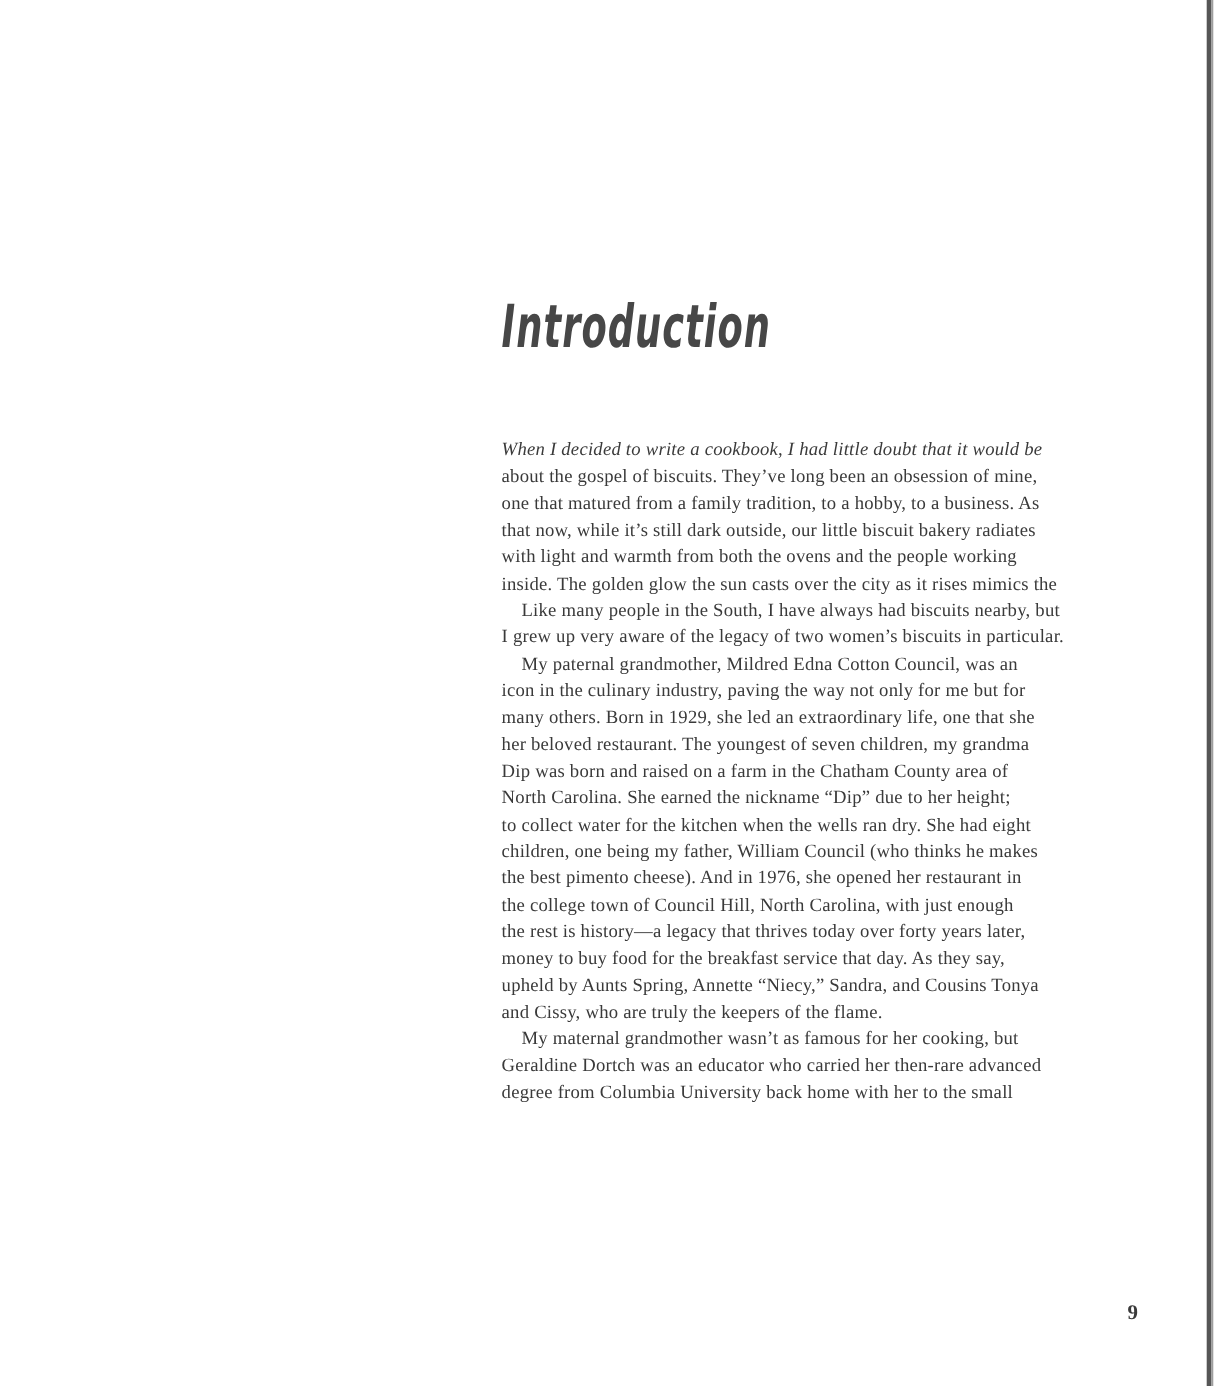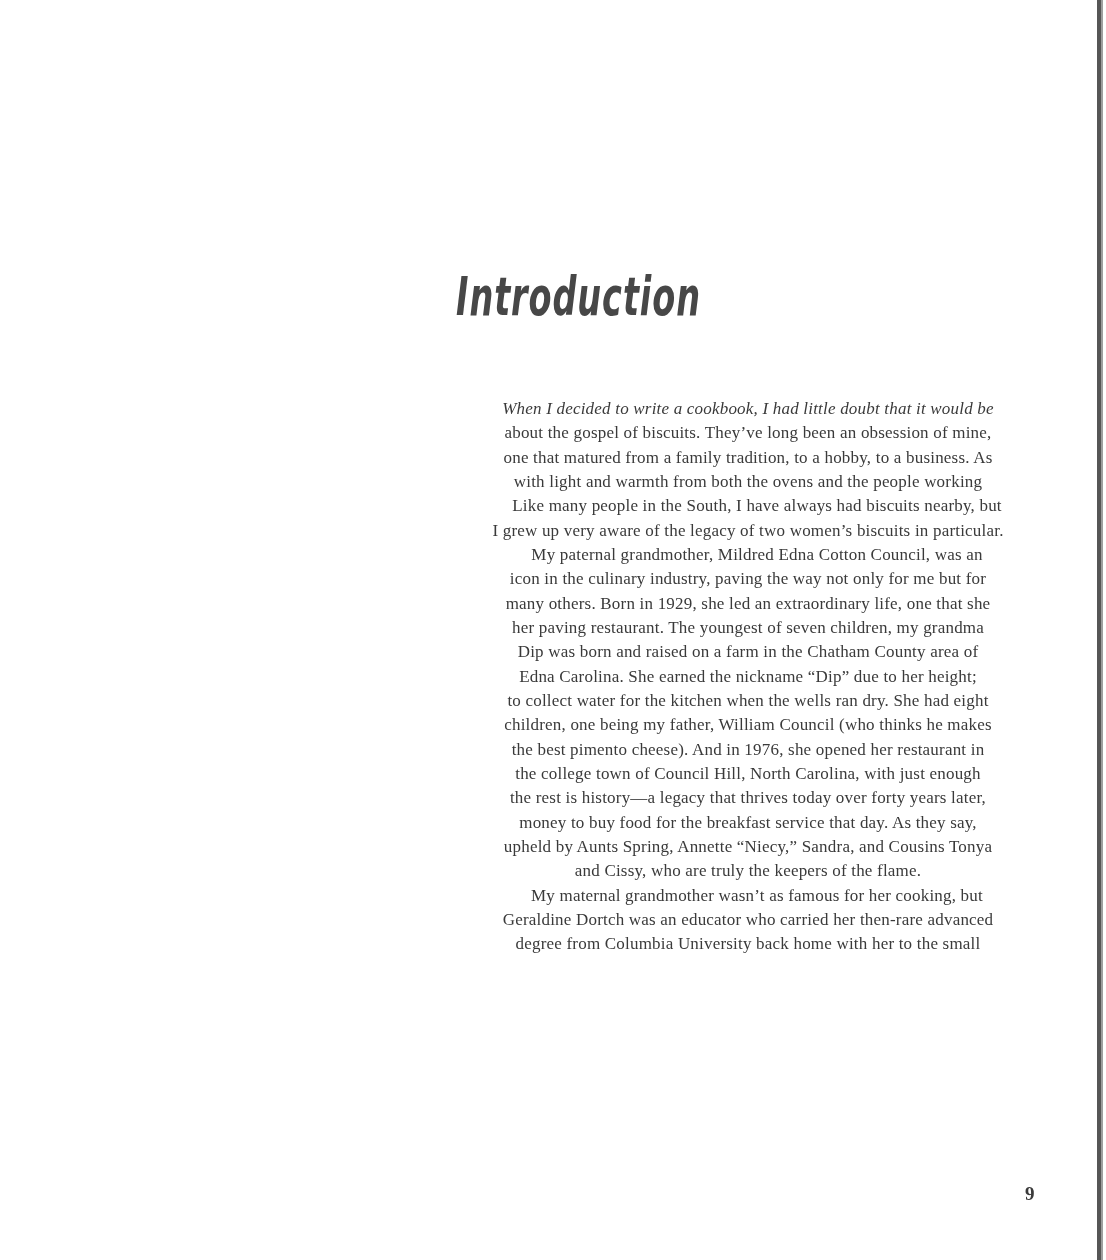--- a/index.html
+++ b/index.html
@@ -35,21 +35,20 @@
     white-space: nowrap;
   }
   .body-text {
     position: absolute;
     left: 456px; top: 397px;
     width: 584px;
     font-family: "Liberation Serif", serif;
     font-size: 17px;
     letter-spacing: 0.2px;
     color: var(--text-color);
-    text-align: center;
   }
   .paragraph { margin: 0; }
   .line {
     height: 24.33px;
     line-height: 24.33px;
     white-space: nowrap;
   }
   .line.indent { padding-left: 18px; }
   .line em { font-style: italic; }
   .page-number {
@@ -78,33 +77,35 @@
 <body>
 
 <div class="page">
   <h1 class="chapter-title">Introduction</h1>
 
   <div class="body-text">
       <div class="paragraph">
         <div class="line"><em>When I decided to write a cookbook, I had little doubt that it would be</em></div>
         <div class="line">about the gospel of biscuits. They’ve long been an obsession of mine,</div>
         <div class="line">one that matured from a family tradition, to a hobby, to a business. As</div>
+        <div class="line">that now, while it’s still dark outside, our little biscuit bakery radiates</div>
         <div class="line">with light and warmth from both the ovens and the people working</div>
+        <div class="line">inside. The golden glow the sun casts over the city as it rises mimics the</div>
       </div>
       <div class="paragraph">
         <div class="line indent">Like many people in the South, I have always had biscuits nearby, but</div>
         <div class="line">I grew up very aware of the legacy of two women’s biscuits in particular.</div>
       </div>
       <div class="paragraph">
         <div class="line indent">My paternal grandmother, Mildred Edna Cotton Council, was an</div>
         <div class="line">icon in the culinary industry, paving the way not only for me but for</div>
         <div class="line">many others. Born in 1929, she led an extraordinary life, one that she</div>
-        <div class="line">her paving restaurant. The youngest of seven children, my grandma</div>
+        <div class="line">her beloved restaurant. The youngest of seven children, my grandma</div>
         <div class="line">Dip was born and raised on a farm in the Chatham County area of</div>
-        <div class="line">Edna Carolina. She earned the nickname “Dip” due to her height;</div>
+        <div class="line">North Carolina. She earned the nickname “Dip” due to her height;</div>
         <div class="line">to collect water for the kitchen when the wells ran dry. She had eight</div>
         <div class="line">children, one being my father, William Council (who thinks he makes</div>
         <div class="line">the best pimento cheese). And in 1976, she opened her restaurant in</div>
         <div class="line">the college town of Council Hill, North Carolina, with just enough</div>
         <div class="line">the rest is history—a legacy that thrives today over forty years later,</div>
         <div class="line">money to buy food for the breakfast service that day. As they say,</div>
         <div class="line">upheld by Aunts Spring, Annette “Niecy,” Sandra, and Cousins Tonya</div>
         <div class="line">and Cissy, who are truly the keepers of the flame.</div>
       </div>
       <div class="paragraph">

